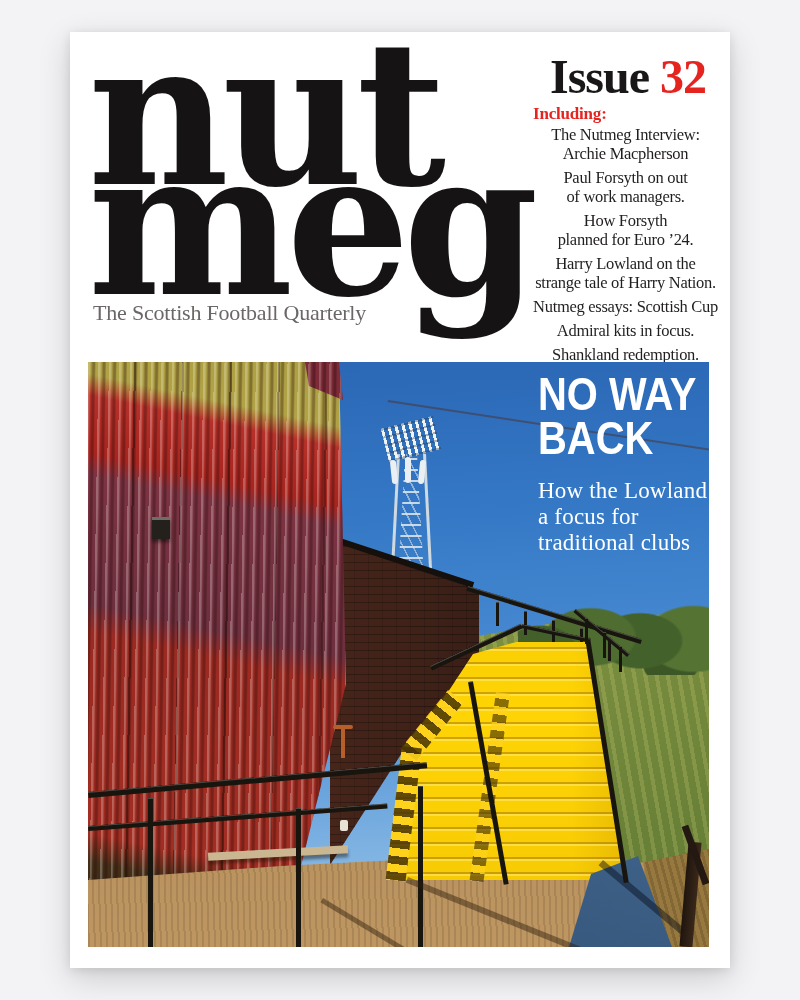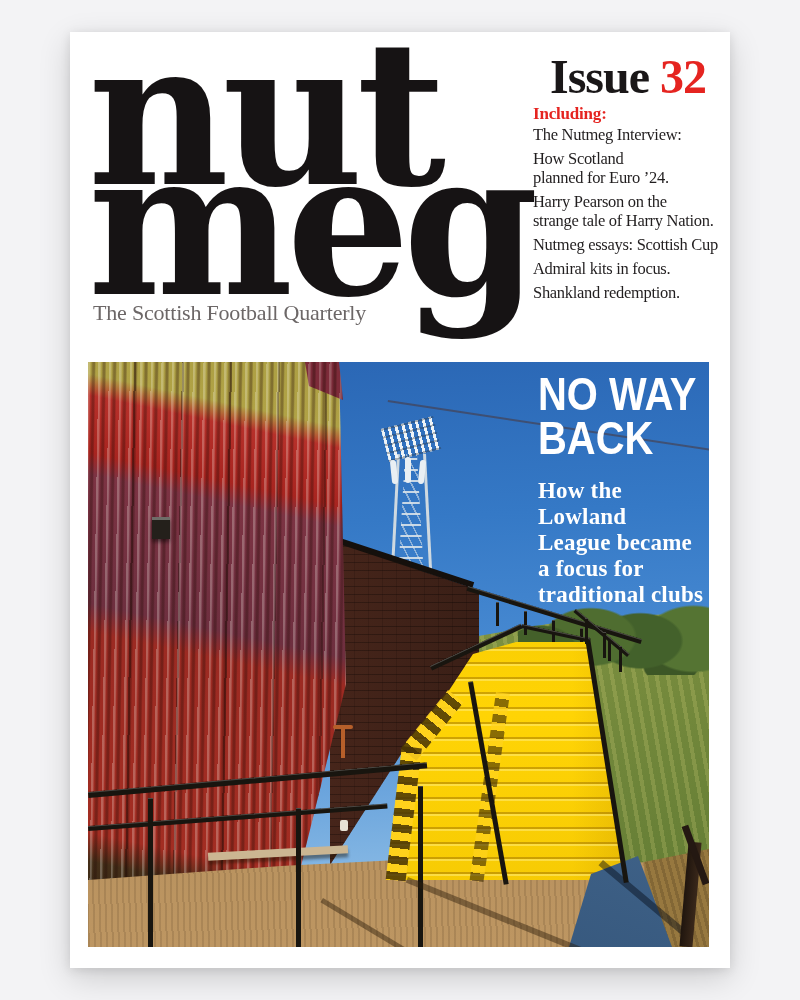--- a/index.html
+++ b/index.html
@@ -36,21 +36,21 @@
   }
   .issue-heading .num { color:#e52420; }
   .including {
     position:absolute; left:1px; top:72px;
     font-weight:bold; font-size:17px; color:#e52420; letter-spacing:-0.2px;
   }
   .contents { position:absolute; left:1px; top:93px; width:185px; }
   .contents .item { margin-bottom:5px; }
   .contents .ln {
     display:block; font-size:16.5px; line-height:19px;
-    letter-spacing:-0.3px; color:#211e1f;
+    letter-spacing:-0.3px; color:#211e1f;text-align:center;
   }
   
   .photo {
     position:absolute; left:18px; top:330px; width:621px; height:585px;
     overflow:hidden; background:#3c83cd;
   }
   .ph { position:absolute; }
   .fill { inset:0; }
   .sky {
     inset:0;
@@ -176,21 +176,21 @@
   
   .headline {
     position:absolute; left:450px; top:10px;
     font-family:"Liberation Sans", sans-serif; font-weight:700;
     font-size:47px; line-height:44px; color:#ffffff;
     transform:scaleX(0.85); transform-origin:0 0; letter-spacing:0;
     white-space:nowrap;
   }
   .subhead {
     position:absolute; left:450px; top:116px;
-    font-family:"Liberation Serif", serif; font-weight:700;
+    font-family:"Liberation Serif", serif; font-weight:400;
     font-size:23px; line-height:26px; color:#ffffff; letter-spacing:0.2px;
   }
   .subhead span { display:block; }
 </style>
 </head>
 <body>
 
 <div class="cover">
 
   <div class="logo">
@@ -202,27 +202,32 @@
   <div class="issue-col">
     <div class="issue-heading">
       <span>Issue</span>
       <span> </span>
       <span class="num">32</span>
     </div>
     <div class="including">Including:</div>
     <div class="contents">
       <div class="item">
         <span class="ln">The Nutmeg Interview:</span>
-      </div>
-      <div class="item">
-        <span class="ln">How Scotland</span>
+        <span class="ln">Archie Macpherson</span>
+      </div>
+      <div class="item">
+        <span class="ln">Paul Forsyth on out</span>
+        <span class="ln">of work managers.</span>
+      </div>
+      <div class="item">
+        <span class="ln">How Forsyth</span>
         <span class="ln">planned for Euro ’24.</span>
       </div>
       <div class="item">
-        <span class="ln">Harry Pearson on the</span>
+        <span class="ln">Harry Lowland on the</span>
         <span class="ln">strange tale of Harry Nation.</span>
       </div>
       <div class="item">
         <span class="ln">Nutmeg essays: Scottish Cup</span>
       </div>
       <div class="item">
         <span class="ln">Admiral kits in focus.</span>
       </div>
       <div class="item">
         <span class="ln">Shankland redemption.</span>
@@ -294,19 +299,18 @@
     <div class="ph handle-h"></div>
     <div class="ph handle-v"></div>
     <div class="ph cup"></div>
 
     <div class="headline">
       <div>NO WAY</div>
       <div>BACK</div>
     </div>
     <div class="subhead">
       <span>How the Lowland</span>
-      <span>League became</span>
       <span>a focus for</span>
       <span>traditional clubs</span>
     </div>
   </div>
 
 </div>
 
 </body></html>

